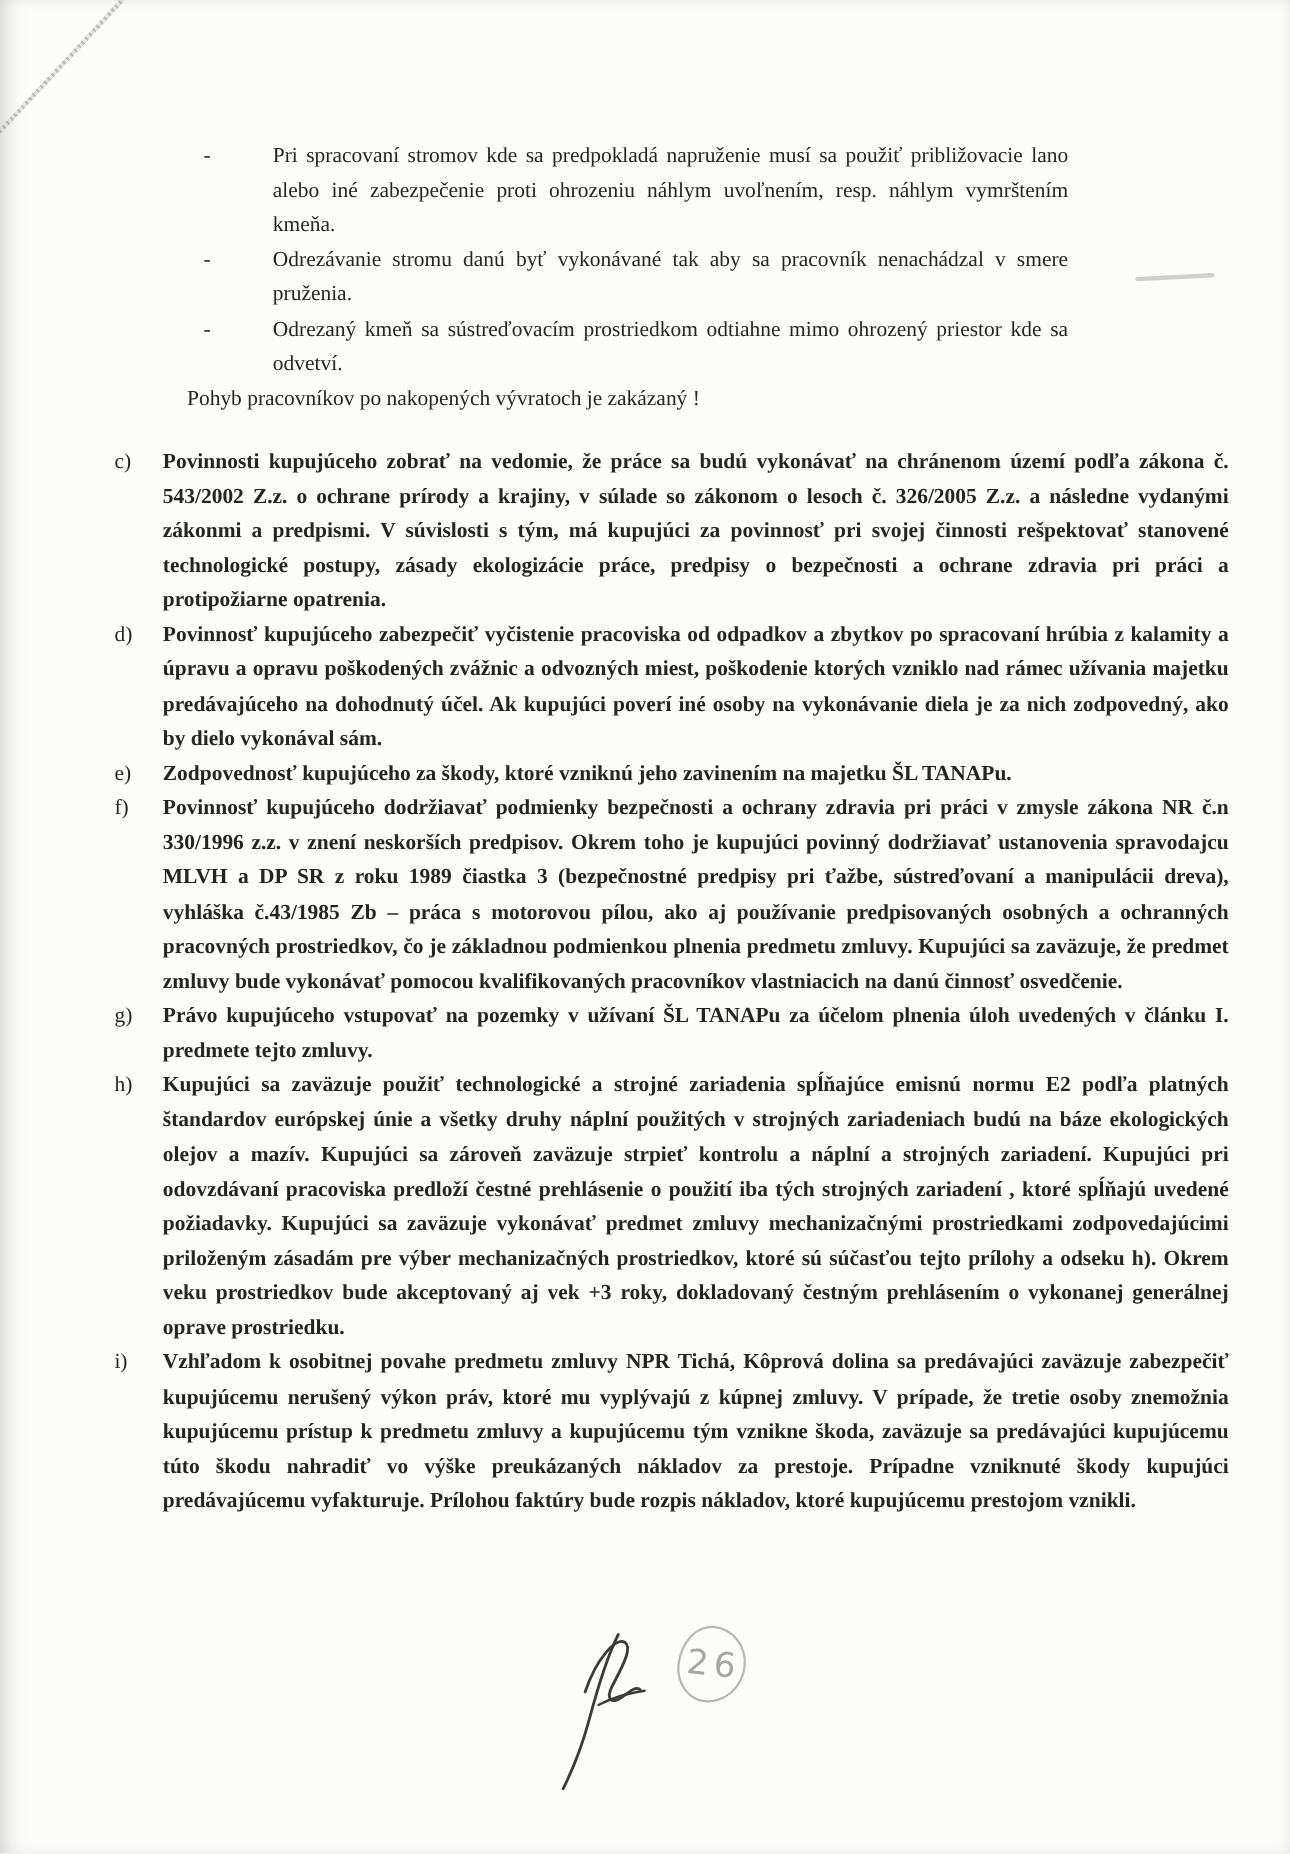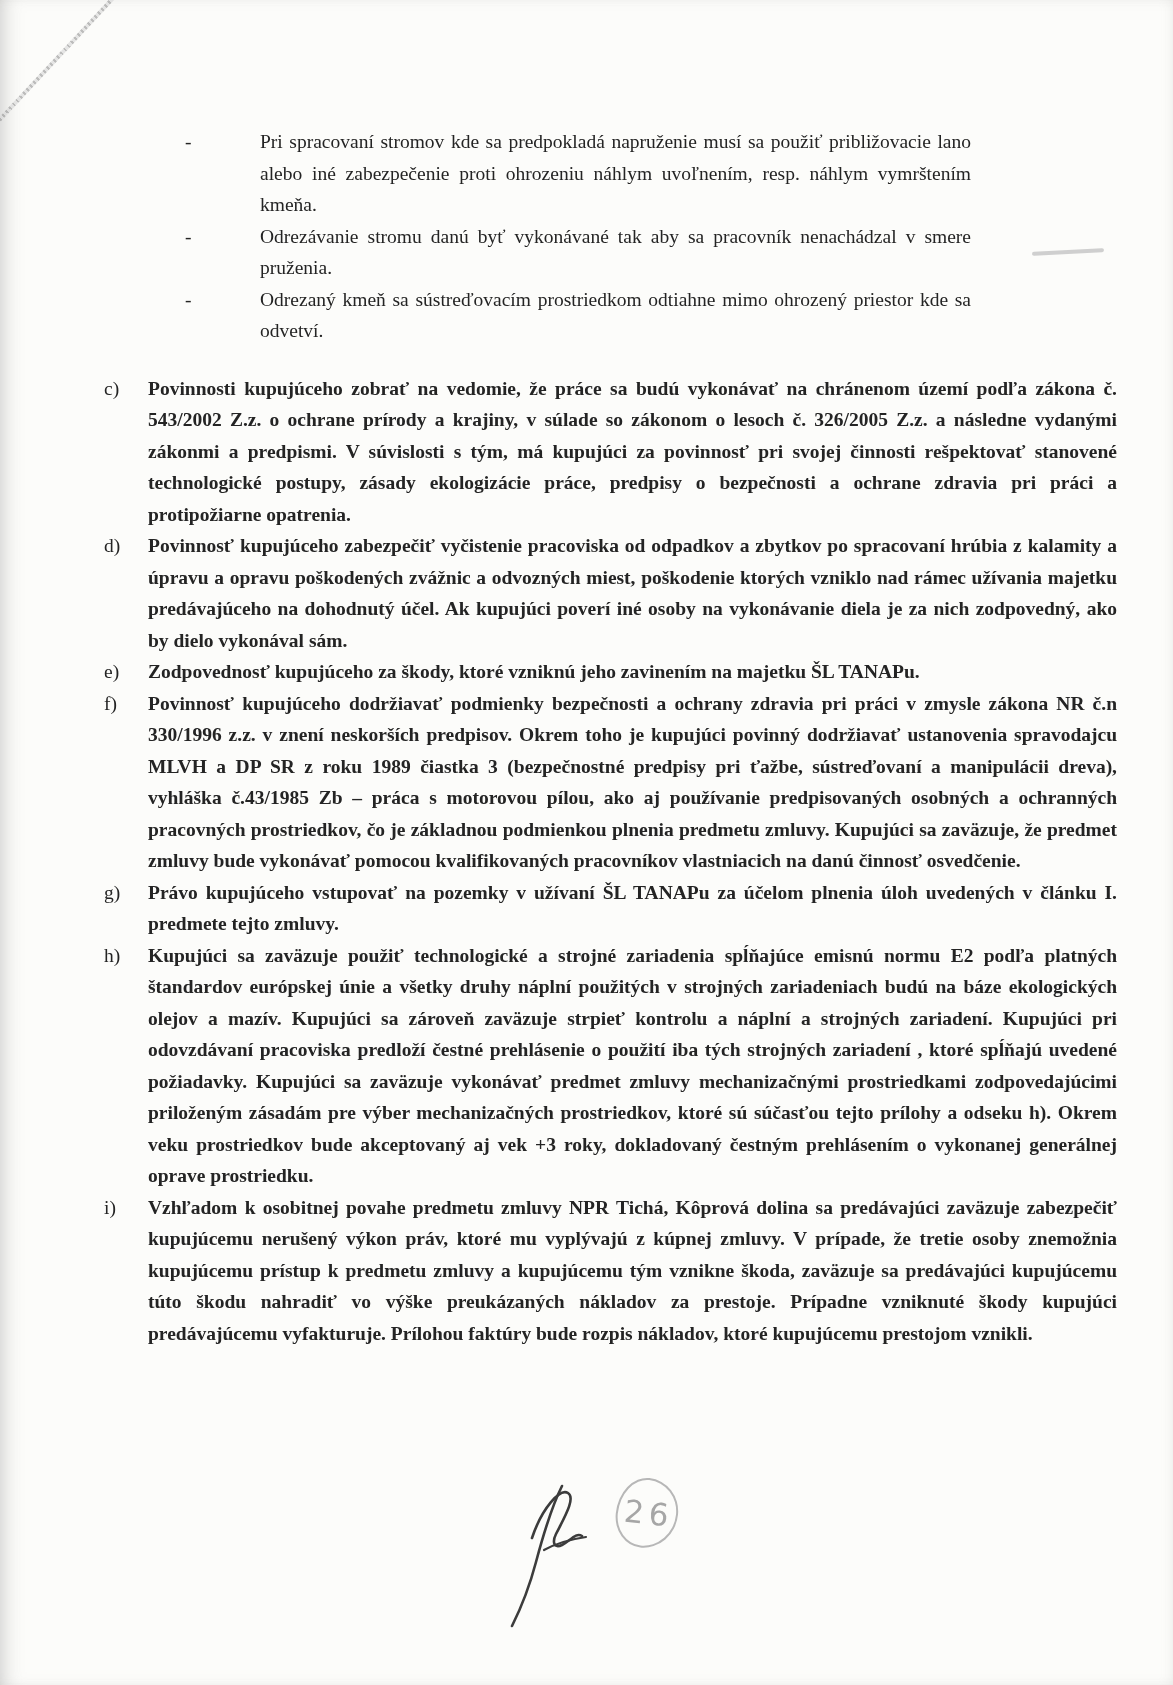--- a/index.html
+++ b/index.html
@@ -39,21 +39,21 @@
     position: absolute;
     top: 126px; left: 104px;
     width: 1013px;
     font-size: 19.5px;
     line-height: 31.5px;
   }
 
   .dash-list { padding-left: 81px; padding-right: 146px; }
   .dash-item { display: flex; }
   .dash-item .bullet { flex: 0 0 63px; }
-  .dash-item .text { flex: 1; text-align: justify; margin-left: 12px; }
+  .dash-item .text { flex: 1; text-align: justify; }
 
   .warning-line { margin-left: 66px; }
 
   .clauses { margin-top: 26px; }
   .clause { display: flex; }
   .clause .letter { flex: 0 0 44px; }
   .clause .text { flex: 1; text-align: justify; font-weight: bold; }
 
   .signature-area {
     position: absolute;
@@ -102,20 +102,21 @@
       <div class="dash-item">
         <span class="bullet">-</span>
         <span class="text">Odrezávanie stromu danú byť vykonávané tak aby sa pracovník nenachádzal v smere pruženia.</span>
       </div>
       <div class="dash-item">
         <span class="bullet">-</span>
         <span class="text">Odrezaný kmeň sa sústreďovacím prostriedkom odtiahne mimo ohrozený priestor kde sa odvetví.</span>
       </div>
     </div>
 
+    <div class="warning-line">Pohyb pracovníkov po nakopených vývratoch je zakázaný !</div>
 
     <div class="clauses">
       <div class="clause">
         <span class="letter">c)</span>
         <span class="text">Povinnosti kupujúceho zobrať na vedomie, že práce sa budú vykonávať na chránenom území podľa zákona č. 543/2002 Z.z. o ochrane prírody a krajiny, v súlade so zákonom o lesoch č. 326/2005 Z.z. a následne vydanými zákonmi a predpismi. V súvislosti s tým, má kupujúci za povinnosť pri svojej činnosti rešpektovať stanovené technologické postupy, zásady ekologizácie práce, predpisy o bezpečnosti a ochrane zdravia pri práci a protipožiarne opatrenia.</span>
       </div>
       <div class="clause">
         <span class="letter">d)</span>
         <span class="text">Povinnosť kupujúceho zabezpečiť vyčistenie pracoviska od odpadkov a zbytkov po spracovaní hrúbia z kalamity a úpravu a opravu poškodených zvážnic a odvozných miest, poškodenie ktorých vzniklo nad rámec užívania majetku predávajúceho na dohodnutý účel. Ak kupujúci poverí iné osoby na vykonávanie diela je za nich zodpovedný, ako by dielo vykonával sám.</span>
       </div>

